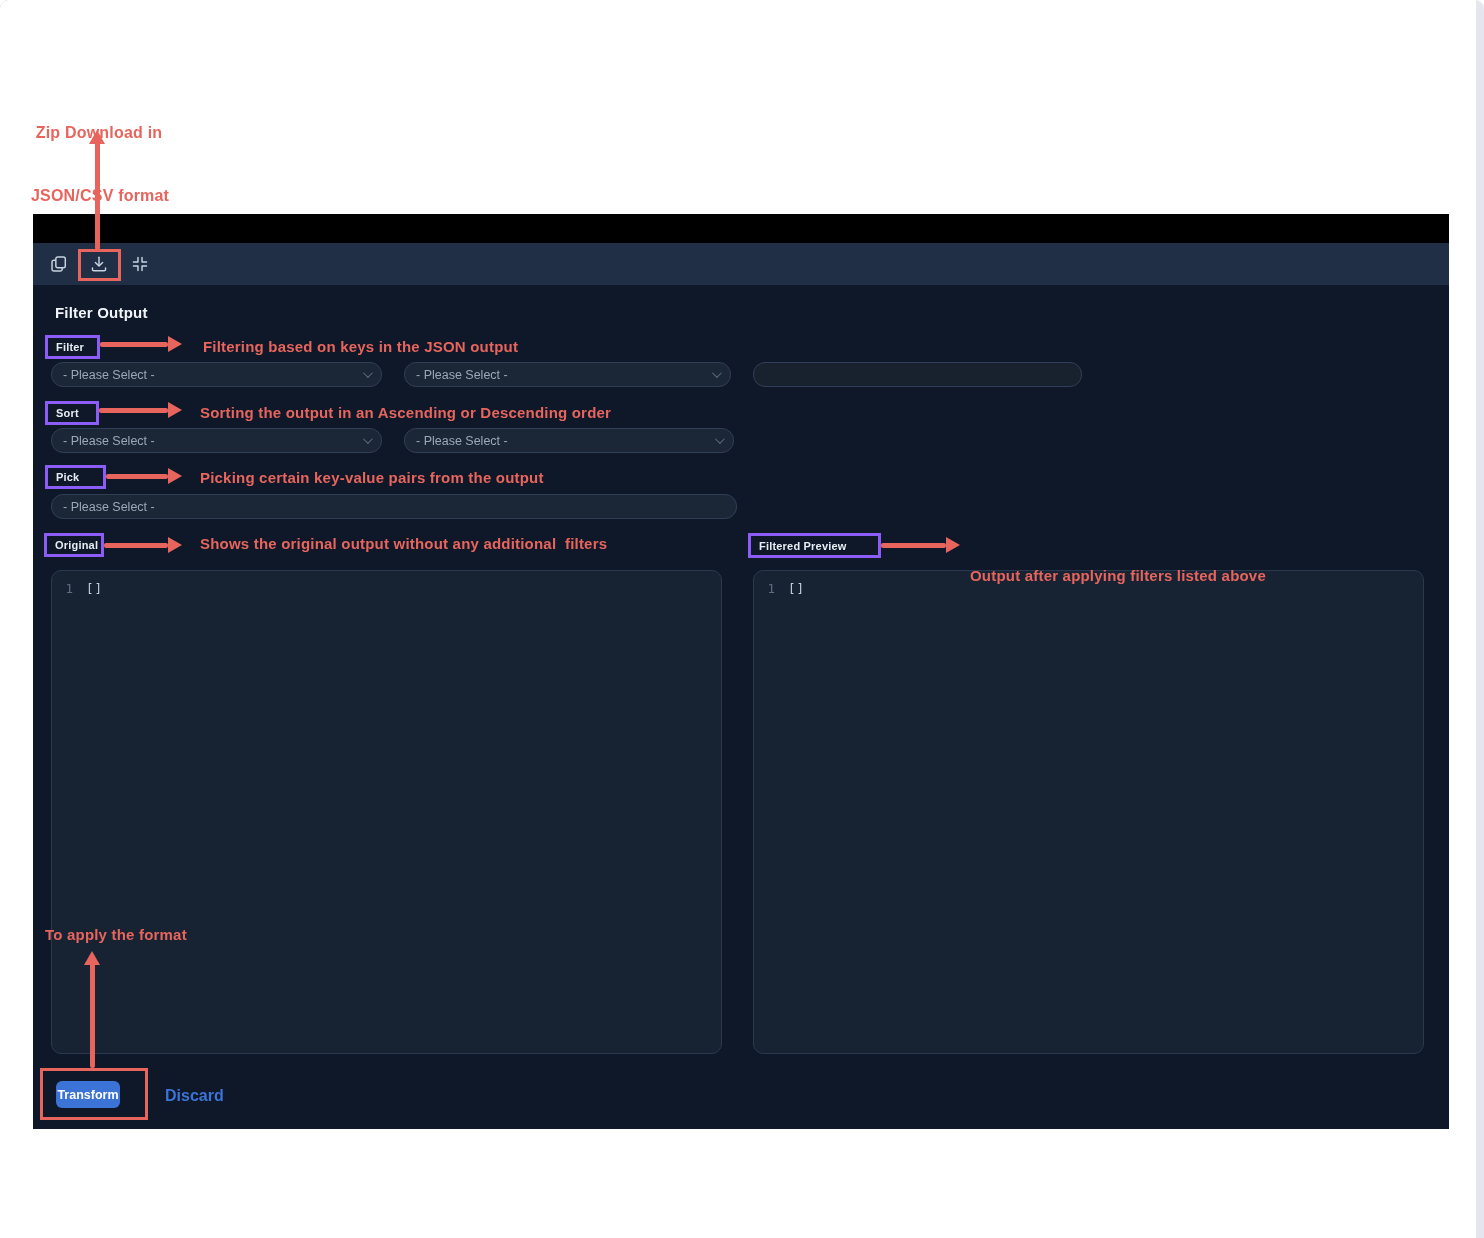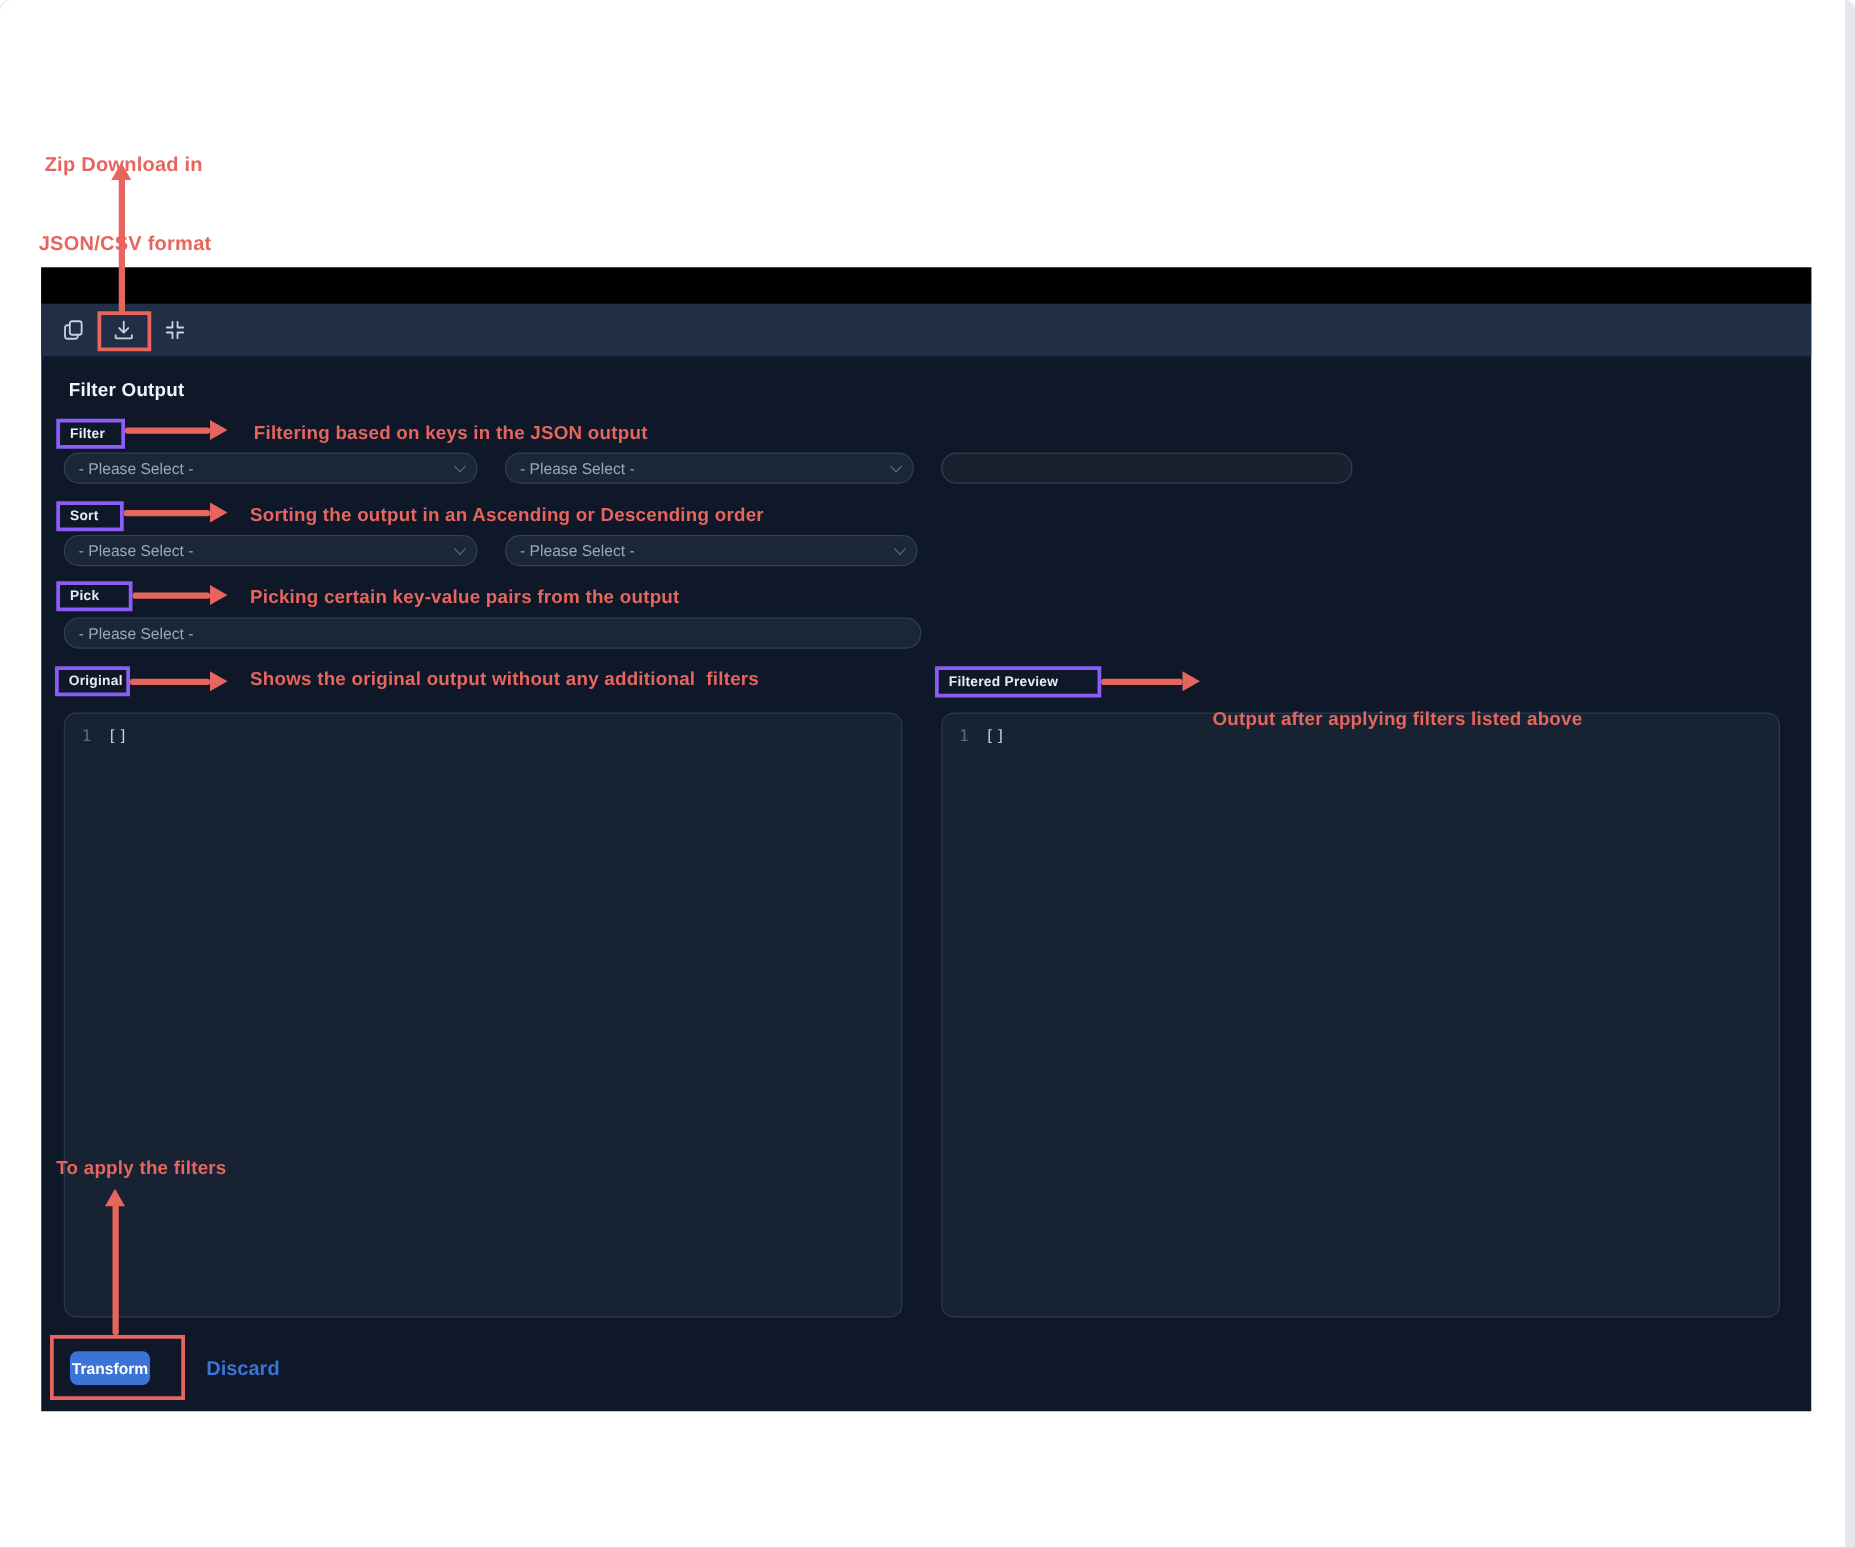--- a/index.html
+++ b/index.html
@@ -275,19 +275,19 @@
   <div class="annotation" style="left:200px; top:469px;">Picking certain key-value pairs from the output</div>
 
   <div class="h-shaft" style="left:104px; top:543px; width:64px;"></div>
   <div class="h-head" style="left:168px; top:537px;"></div>
   <div class="annotation" style="left:200px; top:535px;">Shows the original output without any additional  filters</div>
 
   <div class="h-shaft" style="left:881px; top:543px; width:65px;"></div>
   <div class="h-head" style="left:946px; top:537px;"></div>
   <div class="annotation" style="left:970px; top:535px;margin-top:32px;">Output after applying filters listed above</div>
 
-  <div class="annotation" style="left:45px; top:926px;">To apply the filters</div>
+  <div class="annotation" style="left:45px; top:926px;">To apply the format</div>
   <div class="v-head" style="left:84px; top:951px;"></div>
   <div class="v-shaft" style="left:90px; top:963px; height:105px;"></div>
   <div class="red-frame" style="left:40px; top:1068px; width:108px; height:52px;"></div>
 
   <div class="edge-strip"></div>
 </div>
 
 </body></html>

